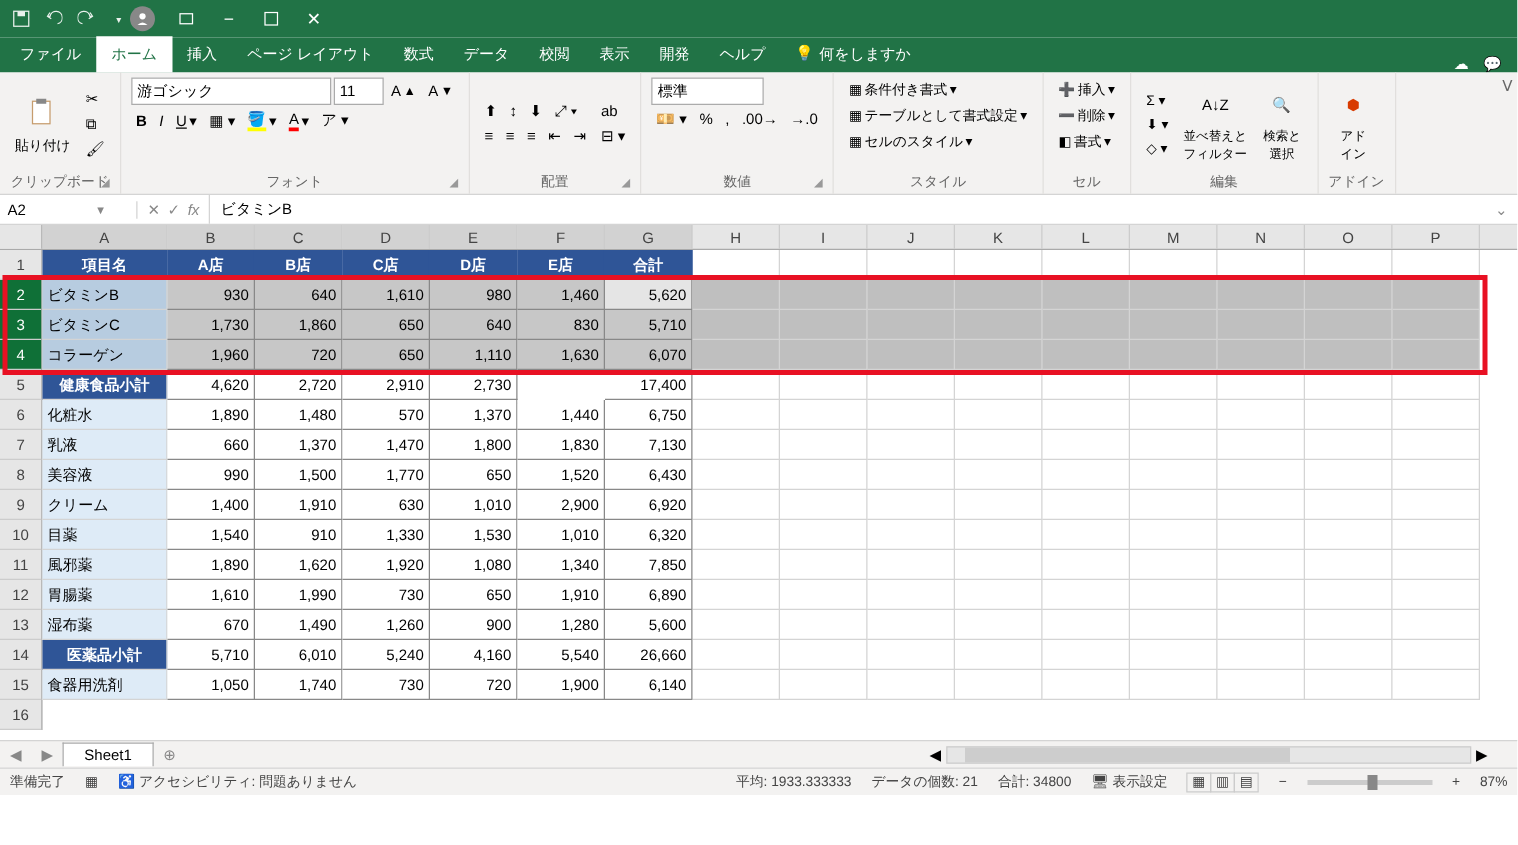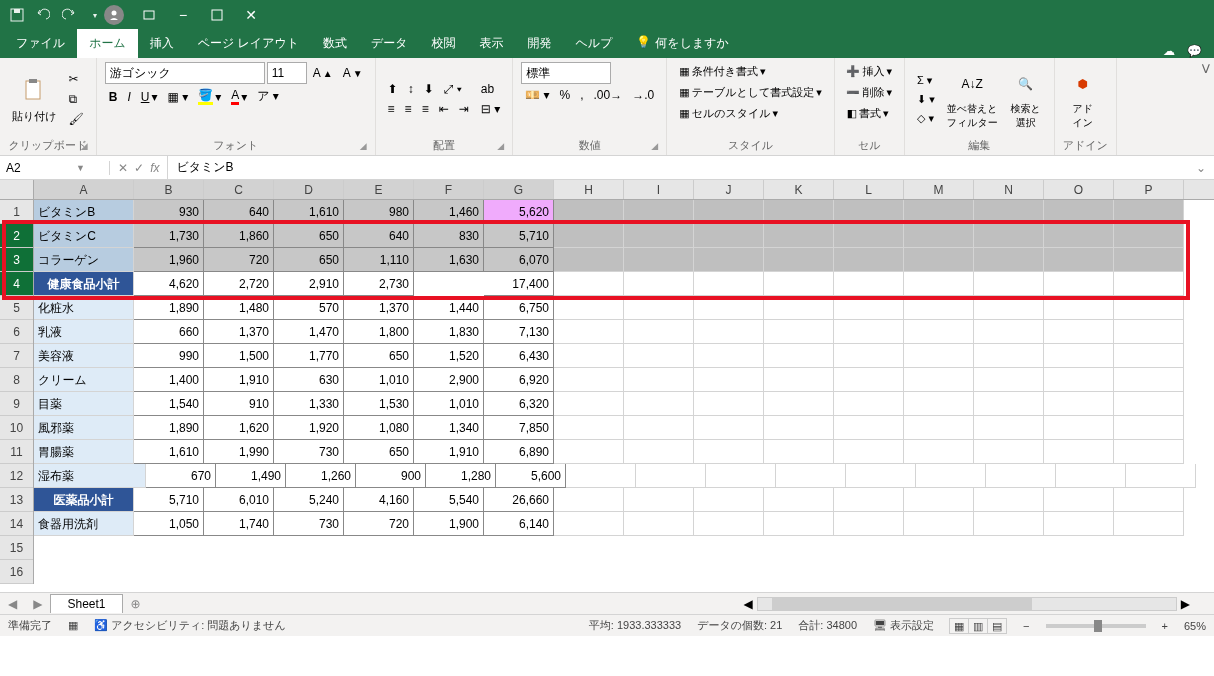--- a/index.html
+++ b/index.html
@@ -345,27 +345,45 @@
         <div class="row-h">10</div>
         <div class="row-h">11</div>
         <div class="row-h">12</div>
         <div class="row-h">13</div>
         <div class="row-h">14</div>
         <div class="row-h">15</div>
         <div class="row-h">16</div>
       </div>
     <div class="cells" id="cells">
         <div class="row">
+          <div class="cell hdr" style="width: 100px;">項目名</div>
+          <div class="cell hdr" style="width: 70px;">A店</div>
+          <div class="cell hdr" style="width: 70px;">B店</div>
+          <div class="cell hdr" style="width: 70px;">C店</div>
+          <div class="cell hdr" style="width: 70px;">D店</div>
+          <div class="cell hdr" style="width: 70px;">E店</div>
+          <div class="cell hdr" style="width: 70px;">合計</div>
+          <div class="cell" style="width: 70px;"></div>
+          <div class="cell" style="width: 70px;"></div>
+          <div class="cell" style="width: 70px;"></div>
+          <div class="cell" style="width: 70px;"></div>
+          <div class="cell" style="width: 70px;"></div>
+          <div class="cell" style="width: 70px;"></div>
+          <div class="cell" style="width: 70px;"></div>
+          <div class="cell" style="width: 70px;"></div>
+          <div class="cell" style="width: 70px;"></div>
+        </div>
+        <div class="row">
           <div class="cell name" style="width: 100px; background: rgb(183, 204, 224);">ビタミンB</div>
           <div class="cell num data" style="width: 70px; background: rgb(199, 199, 199);">930</div>
           <div class="cell num data" style="width: 70px; background: rgb(199, 199, 199);">640</div>
           <div class="cell num data" style="width: 70px; background: rgb(199, 199, 199);">1,610</div>
           <div class="cell num data" style="width: 70px; background: rgb(199, 199, 199);">980</div>
           <div class="cell num data" style="width: 70px; background: rgb(199, 199, 199);">1,460</div>
-          <div class="cell num data" style="width: 70px; background: #f0abfc;">5,620</div>
+          <div class="cell num data" style="width: 70px; background: #e5e5e5;">5,620</div>
           <div class="cell" style="width: 70px; background: rgb(191, 191, 191);"></div>
           <div class="cell" style="width: 70px; background: rgb(191, 191, 191);"></div>
           <div class="cell" style="width: 70px; background: rgb(191, 191, 191);"></div>
           <div class="cell" style="width: 70px; background: rgb(191, 191, 191);"></div>
           <div class="cell" style="width: 70px; background: rgb(191, 191, 191);"></div>
           <div class="cell" style="width: 70px; background: rgb(191, 191, 191);"></div>
           <div class="cell" style="width: 70px; background: rgb(191, 191, 191);"></div>
           <div class="cell" style="width: 70px; background: rgb(191, 191, 191);"></div>
           <div class="cell" style="width: 70px; background: rgb(191, 191, 191);"></div>
         </div>
@@ -543,21 +561,21 @@
           <div class="cell" style="width: 70px;"></div>
           <div class="cell" style="width: 70px;"></div>
           <div class="cell" style="width: 70px;"></div>
           <div class="cell" style="width: 70px;"></div>
           <div class="cell" style="width: 70px;"></div>
           <div class="cell" style="width: 70px;"></div>
           <div class="cell" style="width: 70px;"></div>
           <div class="cell" style="width: 70px;"></div>
         </div>
         <div class="row">
-          <div class="cell name" style="width: 112px;">湿布薬</div>
+          <div class="cell name" style="width: 100px;">湿布薬</div>
           <div class="cell num data" style="width: 70px;">670</div>
           <div class="cell num data" style="width: 70px;">1,490</div>
           <div class="cell num data" style="width: 70px;">1,260</div>
           <div class="cell num data" style="width: 70px;">900</div>
           <div class="cell num data" style="width: 70px;">1,280</div>
           <div class="cell num data" style="width: 70px;">5,600</div>
           <div class="cell" style="width: 70px;"></div>
           <div class="cell" style="width: 70px;"></div>
           <div class="cell" style="width: 70px;"></div>
           <div class="cell" style="width: 70px;"></div>
@@ -630,14 +648,14 @@
   <span><span>平均:</span> <span>1933.333333</span></span>
   <span><span>データの個数:</span> <span>21</span></span>
   <span><span>合計:</span> <span>34800</span></span>
   <span>🖥 <span>表示設定</span></span>
   <span class="view-btns"><span>▦</span><span>▥</span><span>▤</span></span>
   <span>−</span>
   <span class="zoom-slider">
       <span class="zoom-thumb"></span>
     </span>
   <span>+</span>
-  <span>65%</span>
+  <span>87%</span>
 </div>
 
 </body></html>

